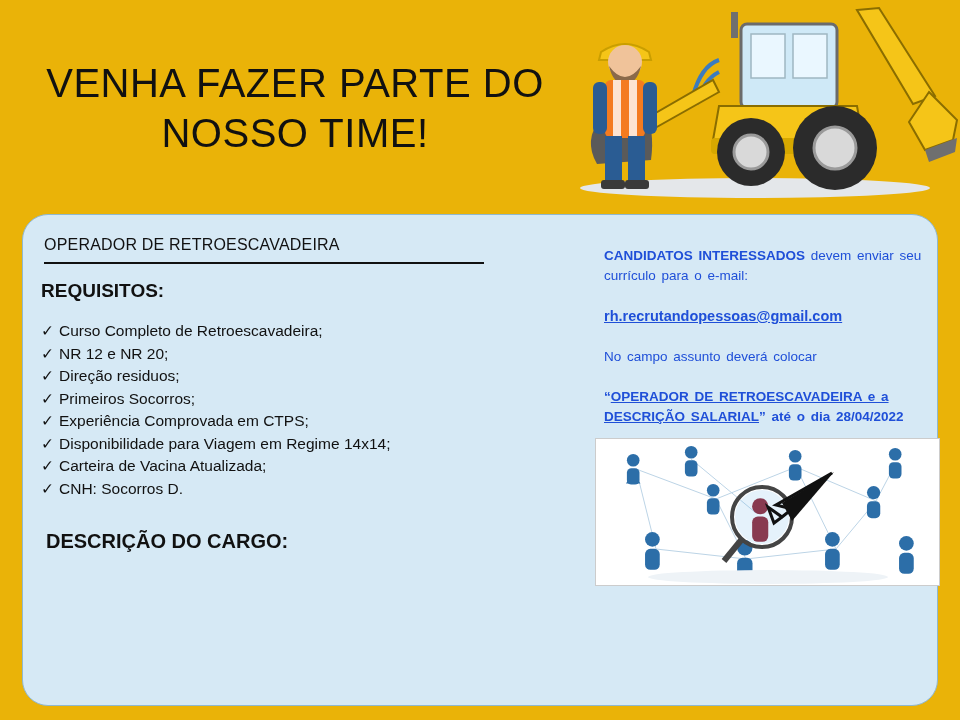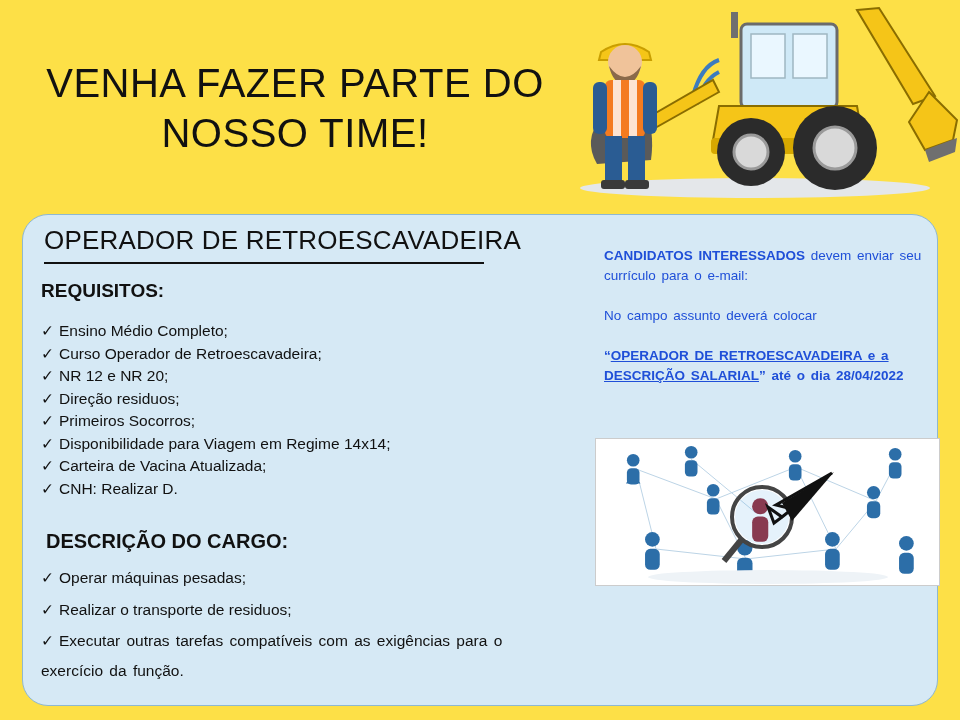--- a/index.html
+++ b/index.html
@@ -9,21 +9,21 @@
     width: 960px;
     height: 720px;
     overflow: hidden;
     background: #ffffff;
     font-family: "Liberation Sans", sans-serif;
   }
   #poster {
     position: relative;
     width: 960px;
     height: 720px;
-    background: #fde047;
+    background: #eab308;
   }
 
   
   .headline {
     position: absolute;
     left: 45px;
     top: 58px;
     width: 500px;
     text-align: center;
     font-size: 40px;
@@ -50,22 +50,22 @@
     width: 916px;
     height: 492px;
     background: #d6e9f5;
     border: 1px solid #8fb8d0;
     border-radius: 26px;
   }
 
   .job-title {
     position: absolute;
     left: 44px;
-    top: 225px;
-    font-size: 26px;
+    top: 236px;
+    font-size: 16px;
     color: #111111;
     letter-spacing: 0.2px;
   }
   .job-title-underline {
     position: absolute;
     left: 44px;
     top: 262px;
     width: 440px;
     height: 2px;
     background: #111111;
@@ -227,41 +227,39 @@
   </div>
 
   <div class="panel"></div>
 
   <div class="job-title">OPERADOR DE RETROESCAVADEIRA</div>
   <div class="job-title-underline"></div>
 
   <div class="req-title">REQUISITOS:</div>
 
   <ul class="req-list">
-    <li><span class="chk">✓</span><span>Ensino Médio Completo;</span></li>
-    <li><span class="chk">✓</span><span>Curso Operador de Retroescavadeira;</span></li>
+    <li><span class="chk">✓</span><span>Curso Completo de Retroescavadeira;</span></li>
     <li><span class="chk">✓</span><span>NR 12 e NR 20;</span></li>
     <li><span class="chk">✓</span><span>Direção residuos;</span></li>
     <li><span class="chk">✓</span><span>Primeiros Socorros;</span></li>
+    <li><span class="chk">✓</span><span>Experiência Comprovada em CTPS;</span></li>
     <li><span class="chk">✓</span><span>Disponibilidade para Viagem em Regime 14x14;</span></li>
     <li><span class="chk">✓</span><span>Carteira de Vacina Atualizada;</span></li>
-    <li><span class="chk">✓</span><span>CNH: Realizar D.</span></li>
+    <li><span class="chk">✓</span><span>CNH: Socorros D.</span></li>
   </ul>
 
   <div class="desc-title">DESCRIÇÃO DO CARGO:</div>
 
-  <ul class="desc-list">
-    <li><span class="chk">✓</span><span>Operar máquinas pesadas;</span></li>
-    <li><span class="chk">✓</span><span>Realizar o transporte de residuos;</span></li>
-    <li class="wrap"><span class="chk">✓</span><span>Executar outras tarefas compatíveis com as exigências para o exercício da função.</span></li>
-  </ul>
 
   <div class="contact">
     <p>
       <span class="strong">CANDIDATOS INTERESSADOS</span><span> devem  enviar seu currículo para o e-mail:</span>
+    </p>
+    <p>
+      <a class="email" href="#">rh.recrutandopessoas@gmail.com</a>
     </p>
     <p>
       <span>No campo assunto deverá colocar</span>
     </p>
     <p>
       <span class="quoted">“</span><span class="quoted ul">OPERADOR DE RETROESCAVADEIRA  e a DESCRIÇÃO SALARIAL</span><span class="quoted">”</span><span class="quoted"> até o dia 28/04/2022</span>
     </p>
   </div>
 
   <div class="people-img">

